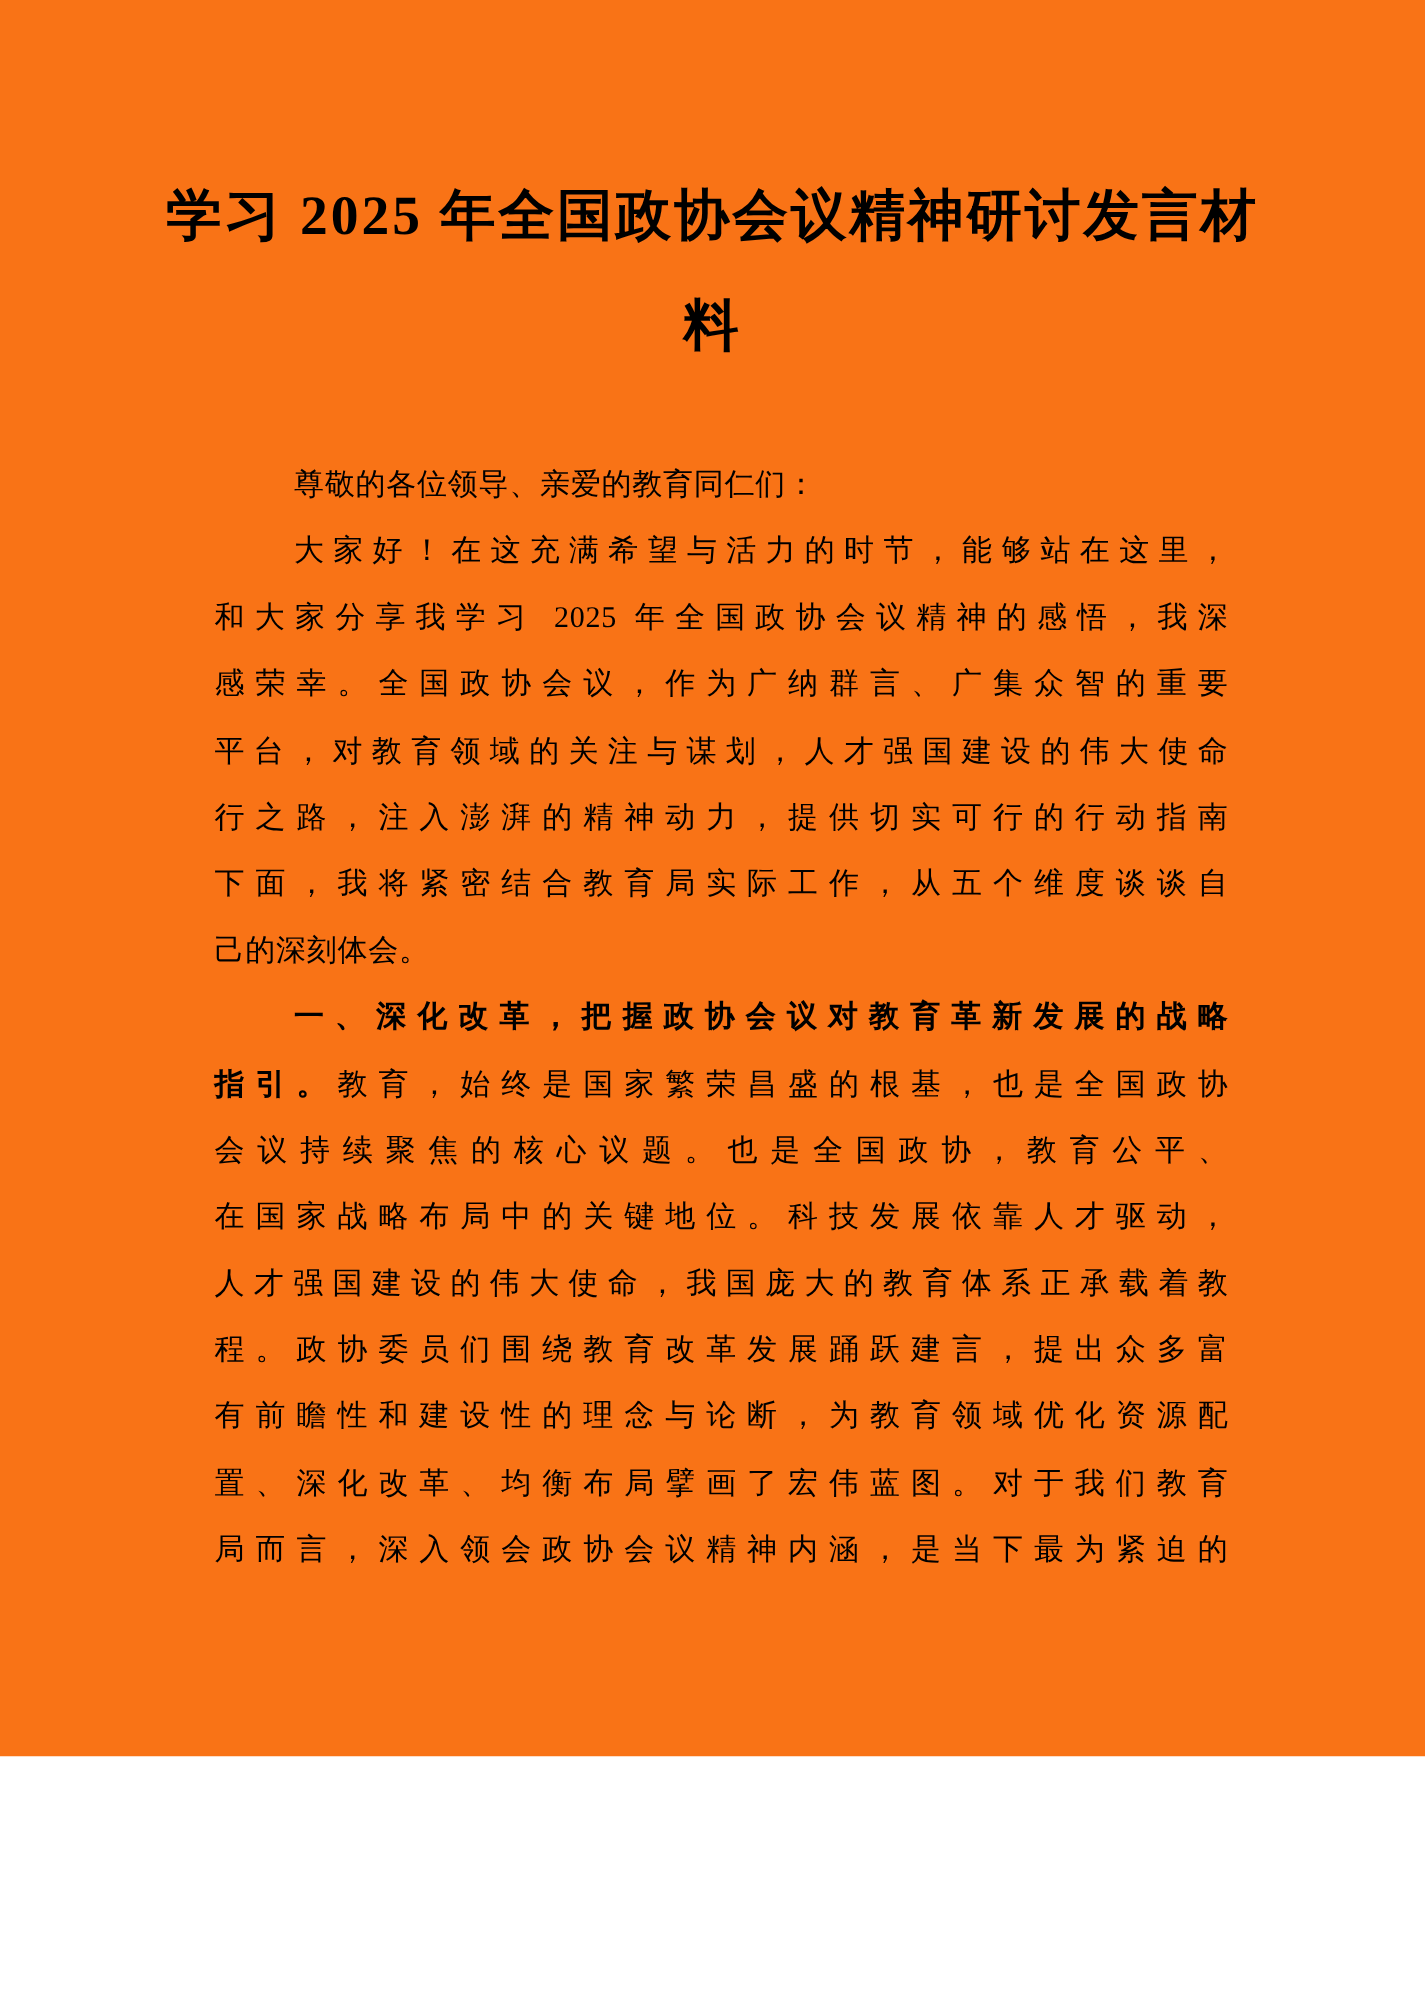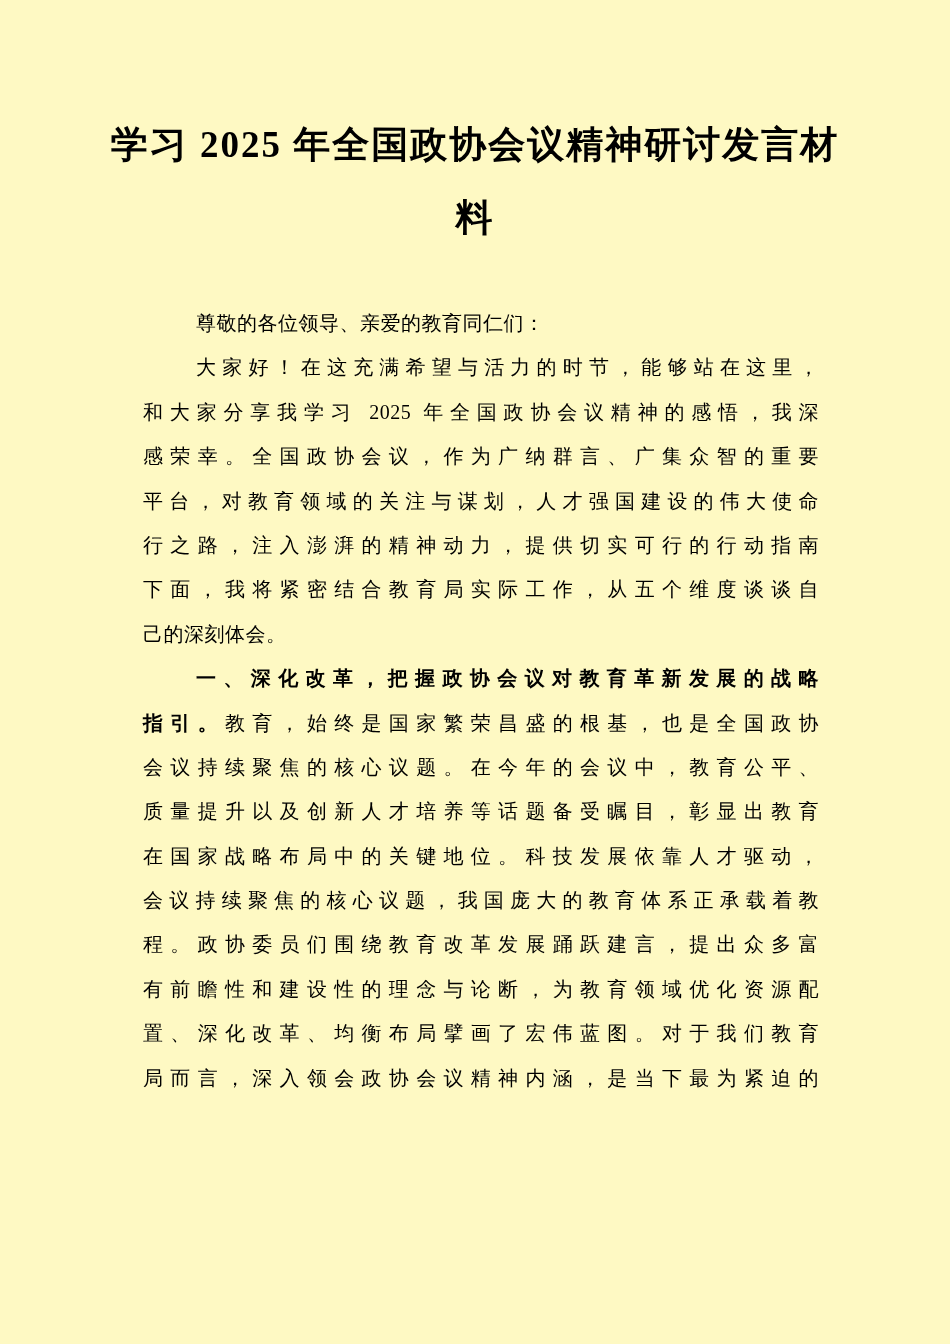--- a/index.html
+++ b/index.html
@@ -3,22 +3,22 @@
 <meta charset="utf-8">
 <style>
   html, body {
     margin: 0;
     padding: 0;
     background: #ffffff;
   }
   .page {
     position: relative;
     width: 950px;
-    height: 1344px;
-    background: #fef9c3;
+    height: 1171px;
+    background: #f97316;
     color: #000000;
     overflow: hidden;
     font-family: "Liberation Serif", "DejaVu Serif", serif;
   }
   .doc-title {
     position: absolute;
     top: 108px;
     left: 0;
     right: 0;
     text-align: center;
@@ -75,23 +75,22 @@
         <div class="line fill"><span class="seg">和大家分享我学习 2025 年全国政协会议精神的感悟，我深</span></div>
         <div class="line fill"><span class="seg">感荣幸。全国政协会议，作为广纳群言、广集众智的重要</span></div>
         <div class="line fill"><span class="seg">平台，对教育领域的关注与谋划，人才强国建设的伟大使命</span></div>
         <div class="line fill"><span class="seg">行之路，注入澎湃的精神动力，提供切实可行的行动指南</span></div>
         <div class="line fill"><span class="seg">下面，我将紧密结合教育局实际工作，从五个维度谈谈自</span></div>
         <div class="line"><span class="seg">己的深刻体会。</span></div>
       </div>
       <div class="para">
         <div class="line fill indent"><span class="seg seg-bold">一、深化改革，把握政协会议对教育革新发展的战略</span></div>
         <div class="line fill"><span class="seg seg-bold">指引。</span><span class="seg">教育，始终是国家繁荣昌盛的根基，也是全国政协</span></div>
-        <div class="line fill"><span class="seg">会议持续聚焦的核心议题。在今年的会议中，教育公平、</span></div>
-        <div class="line fill"><span class="seg">质量提升以及创新人才培养等话题备受瞩目，彰显出教育</span></div>
+        <div class="line fill"><span class="seg">会议持续聚焦的核心议题。也是全国政协，教育公平、</span></div>
         <div class="line fill"><span class="seg">在国家战略布局中的关键地位。科技发展依靠人才驱动，</span></div>
-        <div class="line fill"><span class="seg">会议持续聚焦的核心议题，我国庞大的教育体系正承载着教</span></div>
+        <div class="line fill"><span class="seg">人才强国建设的伟大使命，我国庞大的教育体系正承载着教</span></div>
         <div class="line fill"><span class="seg">程。政协委员们围绕教育改革发展踊跃建言，提出众多富</span></div>
         <div class="line fill"><span class="seg">有前瞻性和建设性的理念与论断，为教育领域优化资源配</span></div>
         <div class="line fill"><span class="seg">置、深化改革、均衡布局擘画了宏伟蓝图。对于我们教育</span></div>
         <div class="line fill"><span class="seg">局而言，深入领会政协会议精神内涵，是当下最为紧迫的</span></div>
       </div>
     </div>
 </div>
 
 </body></html>

